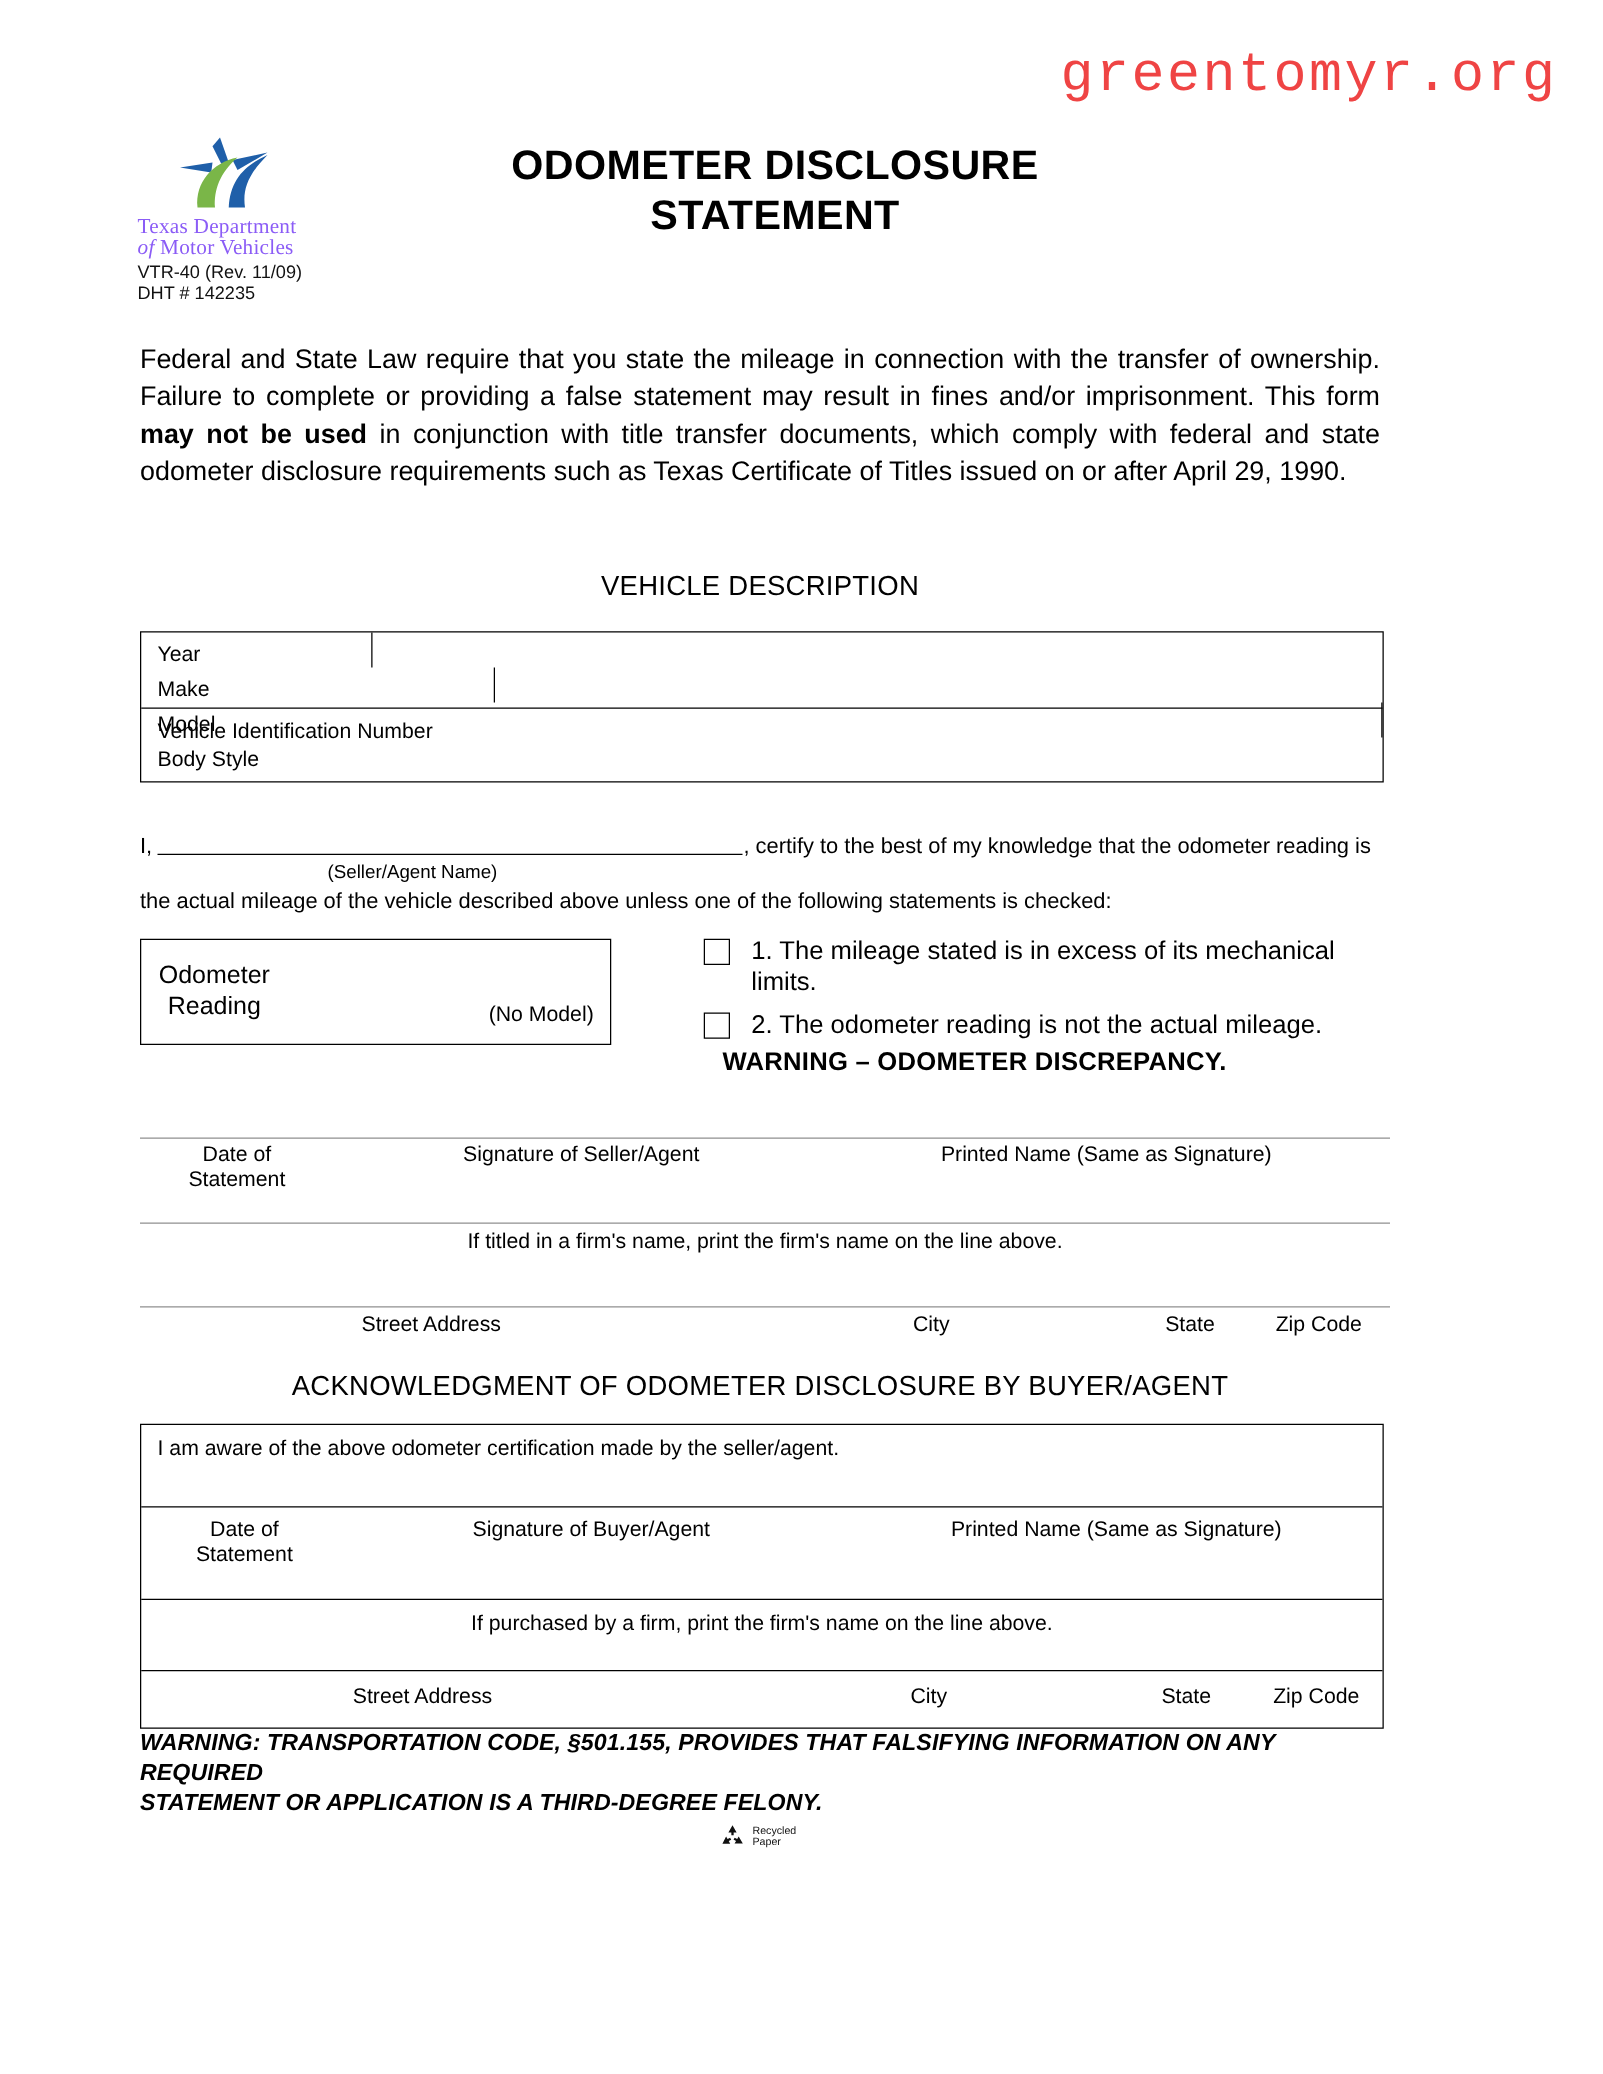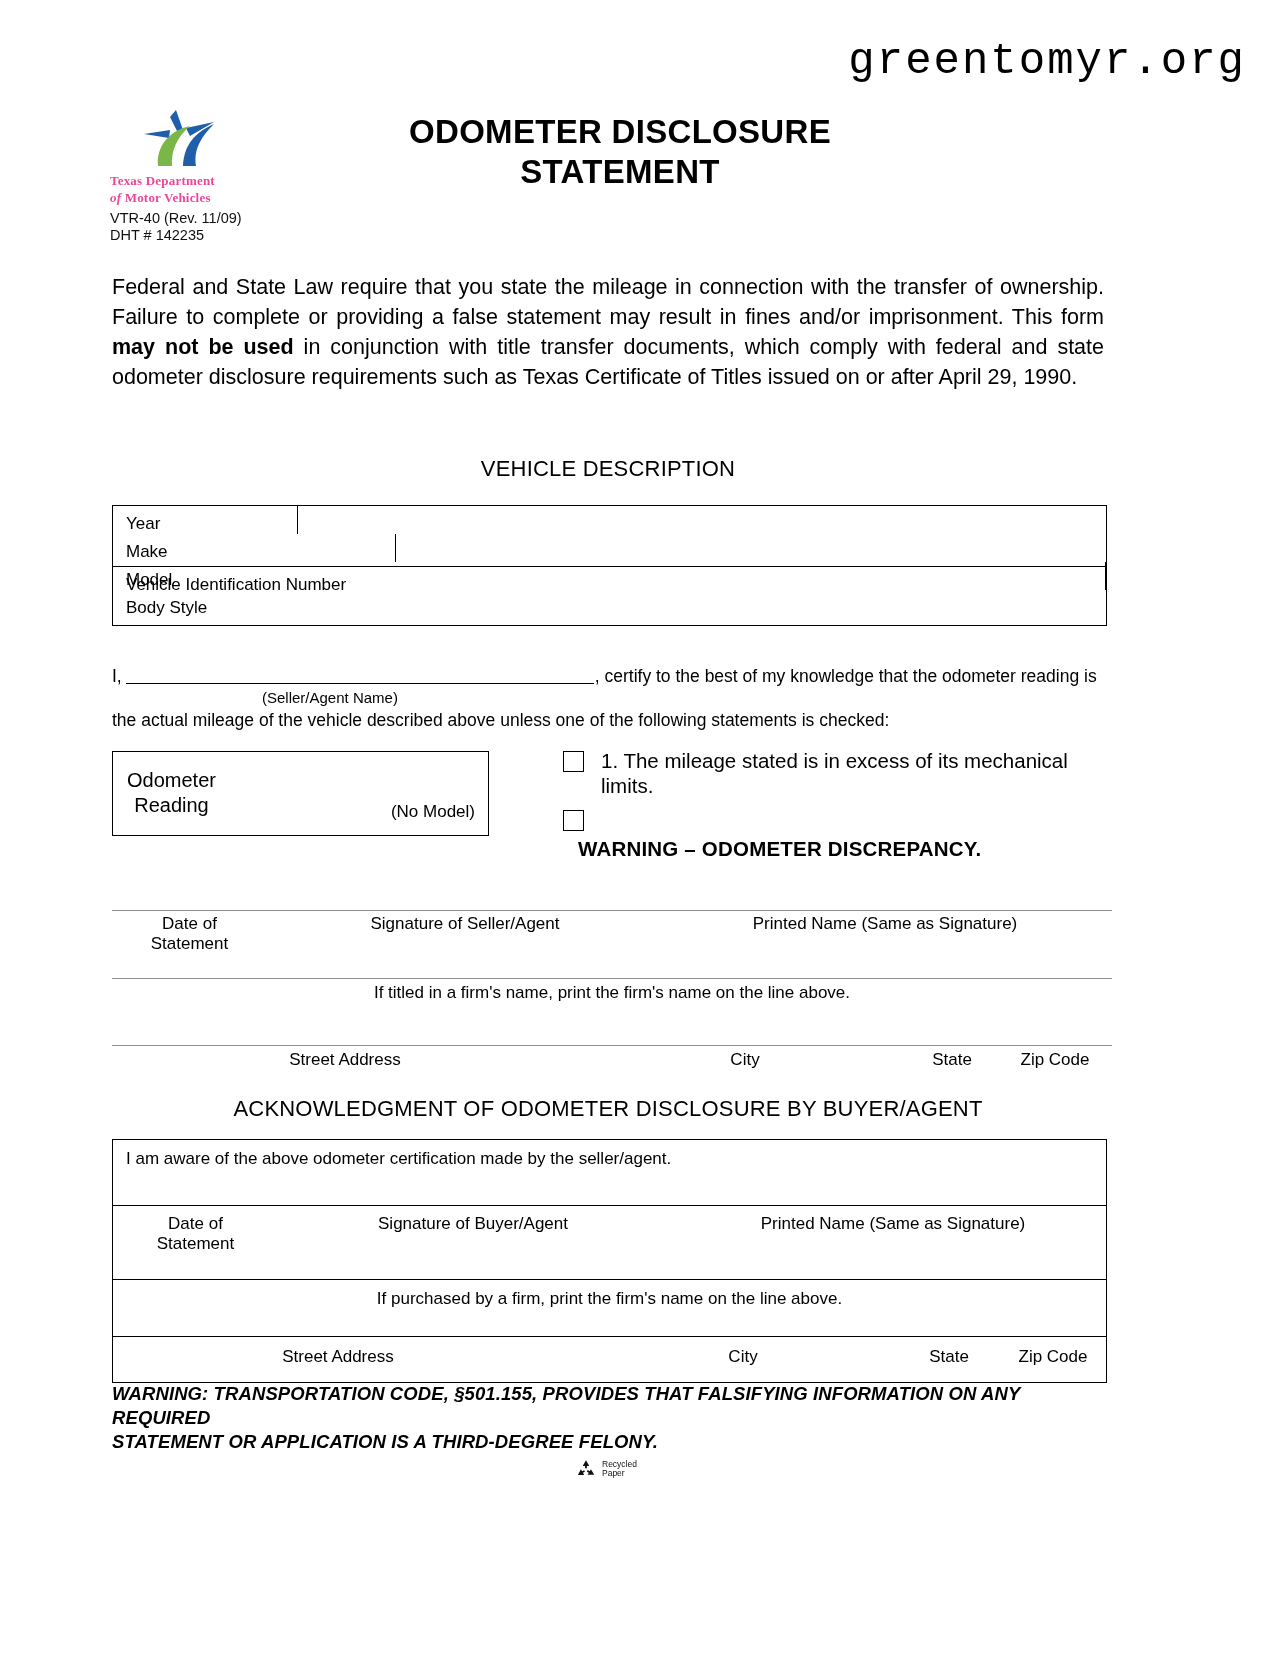--- a/index.html
+++ b/index.html
@@ -24,45 +24,45 @@
   }
 
   
   .watermark {
     position: absolute;
     top: 36px;
     right: 36px;
     font-family: "Liberation Mono", "DejaVu Sans Mono", monospace;
     font-size: 44px;
     letter-spacing: 2px;
-    color: #000000;
+    color: #ef4444;
     white-space: nowrap;
   }
 
   
   .logo-block {
     position: absolute;
     left: 110px;
     top: 108px;
     width: 150px;
   }
   .logo-mark {
     position: relative;
     height: 62px;
     width: 130px;
     margin-left: 18px;
   }
   .logo-mark svg { display:block; }
   .logo-name {
     margin-top: 2px;
     font-family: "Liberation Serif", serif;
-    font-size: 13px;
+    font-size: 17px;
     line-height: 17px;
-    color: #ec4899;
-    font-weight: 700;
+    color: #8b5cf6;
+    font-weight: 400;
     letter-spacing: .2px;
   }
   .logo-name .it { font-style: italic; }
   .logo-code {
     margin-top: 4px;
     font-size: 14.5px;
     line-height: 17px;
     color: #111;
   }
 
@@ -367,20 +367,24 @@
   <div class="checks">
     <div class="check-row">
       <div class="cbox"></div>
       <div class="check-text">
         <span>1.</span>
         <span>The mileage stated is in excess of its mechanical limits.</span>
       </div>
     </div>
     <div class="check-row">
       <div class="cbox"></div>
+      <div class="check-text">
+        <span>2.</span>
+        <span>The odometer reading is not the actual mileage.</span>
+      </div>
     </div>
     <div class="warn-disc">WARNING – ODOMETER DISCREPANCY.</div>
   </div>
 
   <div class="rule" style="left:112px; top:910px; width:1000px;"></div>
   <div class="lbl center" style="left:112px; top:914px; width:155px;">
     <div>Date of</div>
     <div>Statement</div>
   </div>
   <div class="lbl center" style="left:300px; top:914px; width:330px;">Signature of Seller/Agent</div>

